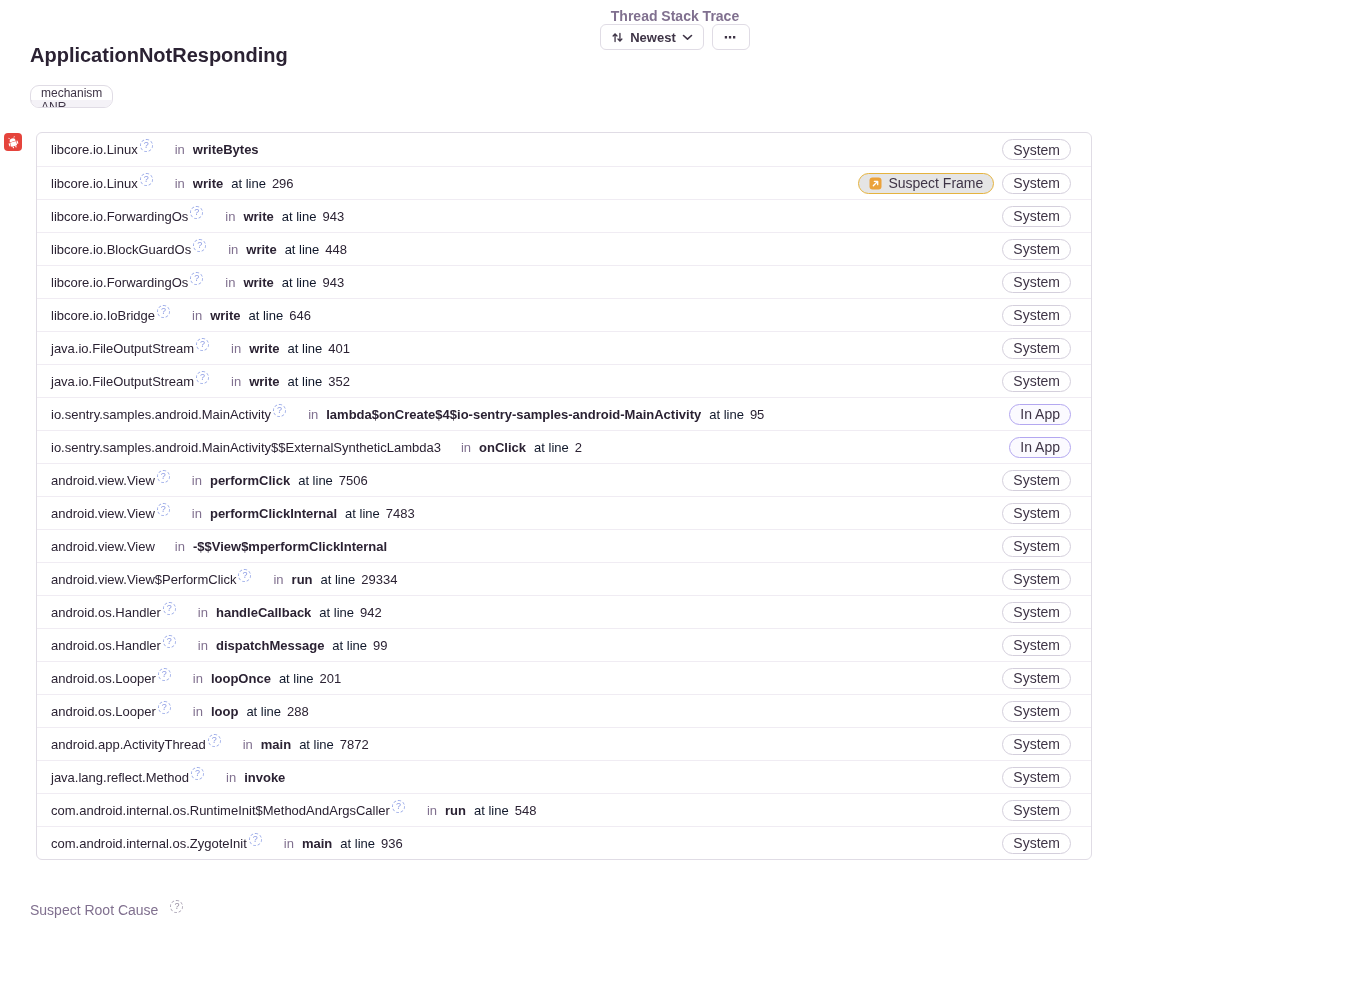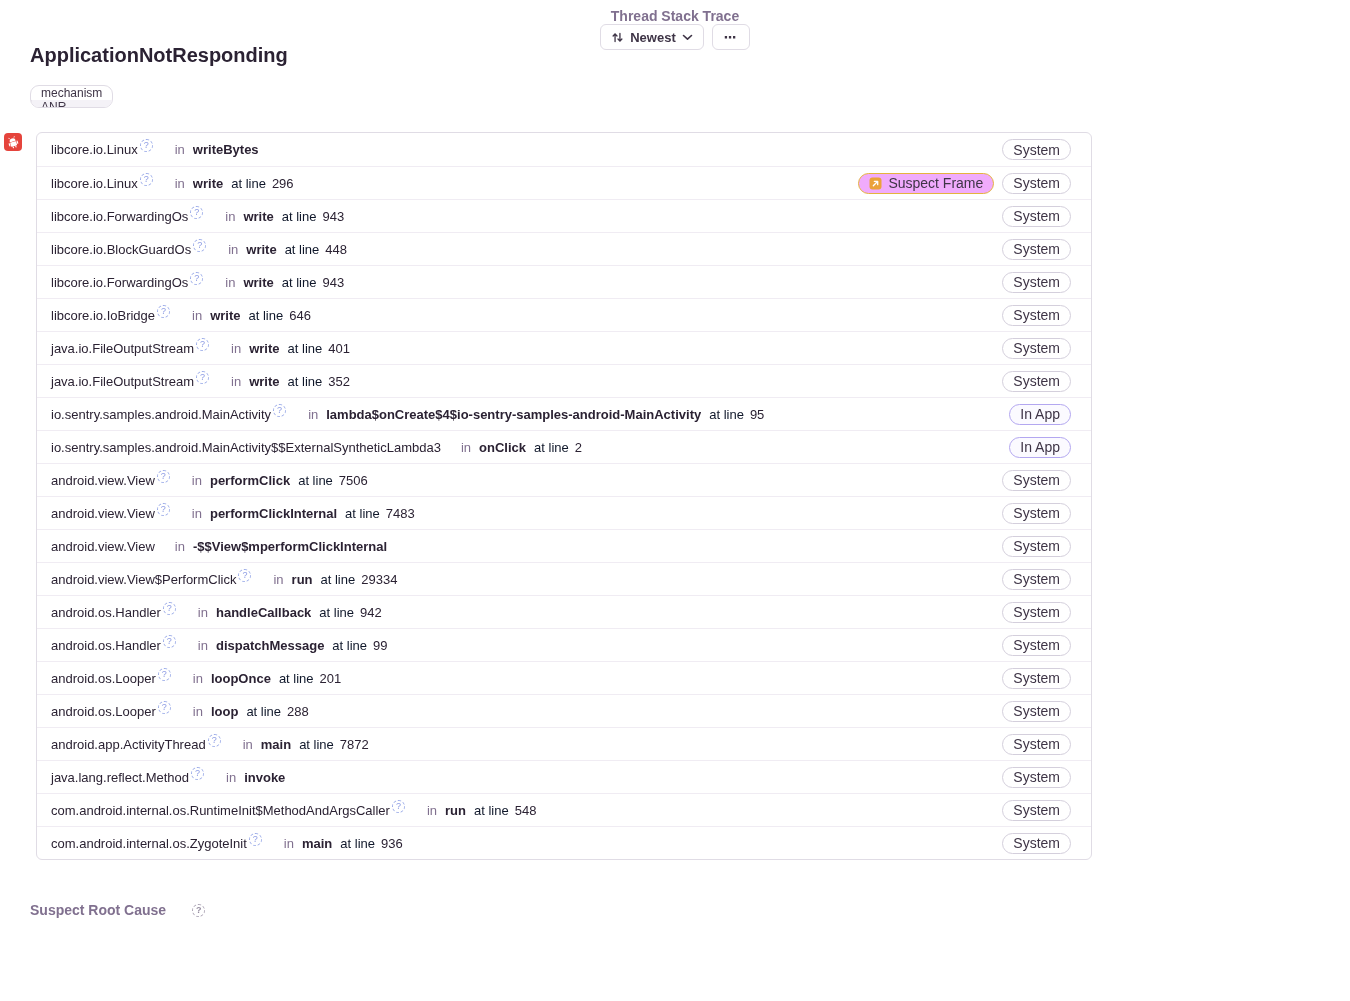--- a/index.html
+++ b/index.html
@@ -90,29 +90,29 @@
   .line-no { font-weight: 400; color: #2b2233; }
   .frame-right { display: flex; align-items: center; gap: 8px; flex: none; }
   .badge {
     display: inline-flex; align-items: center; height: 21px; padding: 0 10px;
     border-radius: 11px; font-size: 14px; color: #3e3446; background: #ffffff;
     white-space: nowrap;
   }
   .badge.system { border: 1px solid #d4cfdc; }
   .badge.in-app { border: 1px solid #b3a7f0; background: #fbfaff; }
   .badge.suspect {
-    border: 1px solid #e5b33e; background: #f0abfc; gap: 6px; color: #3e3446; text-align: right;
+    border: 1px solid #e5b33e; background: #e5e5e5; gap: 6px; color: #3e3446; text-align: right;
   }
   .badge.suspect svg { flex: none; }
 
   
   .root-cause { margin-top: 40px; }
   .root-cause-title {
-    font-size: 14px; font-weight: 700; color: #80708f; line-height: 20px;
-    display: flex; align-items: center; gap: 24px;
+    font-size: 14px; font-weight: 400; color: #80708f; line-height: 20px;
+    display: flex; align-items: flex-start; gap: 10px;
   }
   .help-icon.grey { border-color: #aaa2b3; color: #968da0; transform: none; }
   .root-cause-desc {
     margin-top: 16px; font-size: 15px; line-height: 20px; color: #3e3446;
     max-width: 1300px;
   }
 </style>
 </head>
 <body>
 

